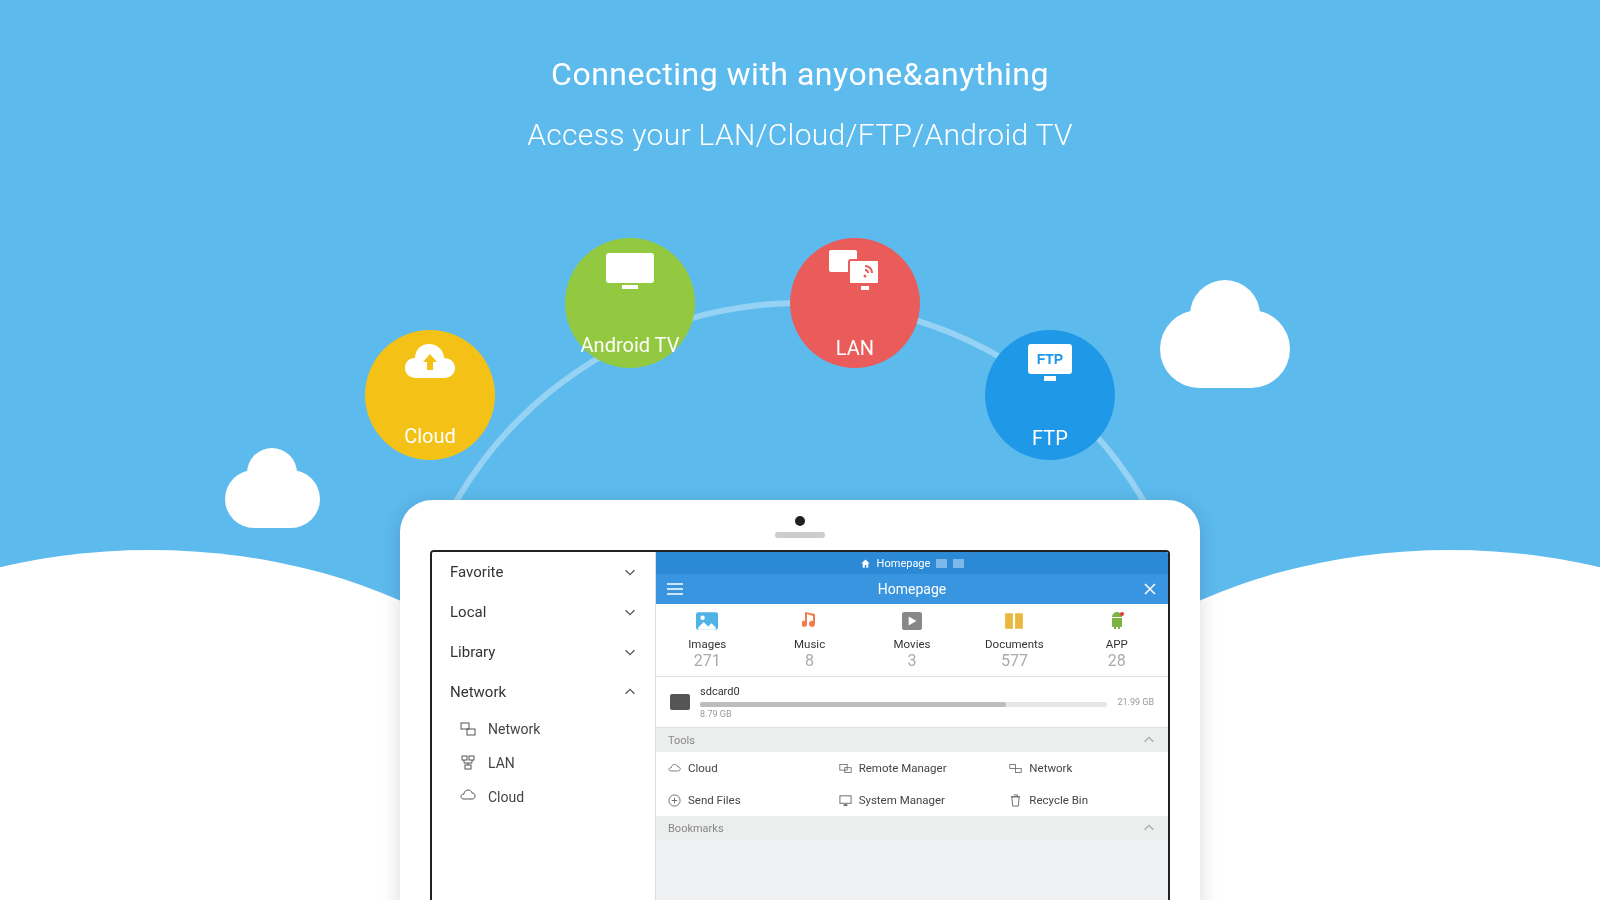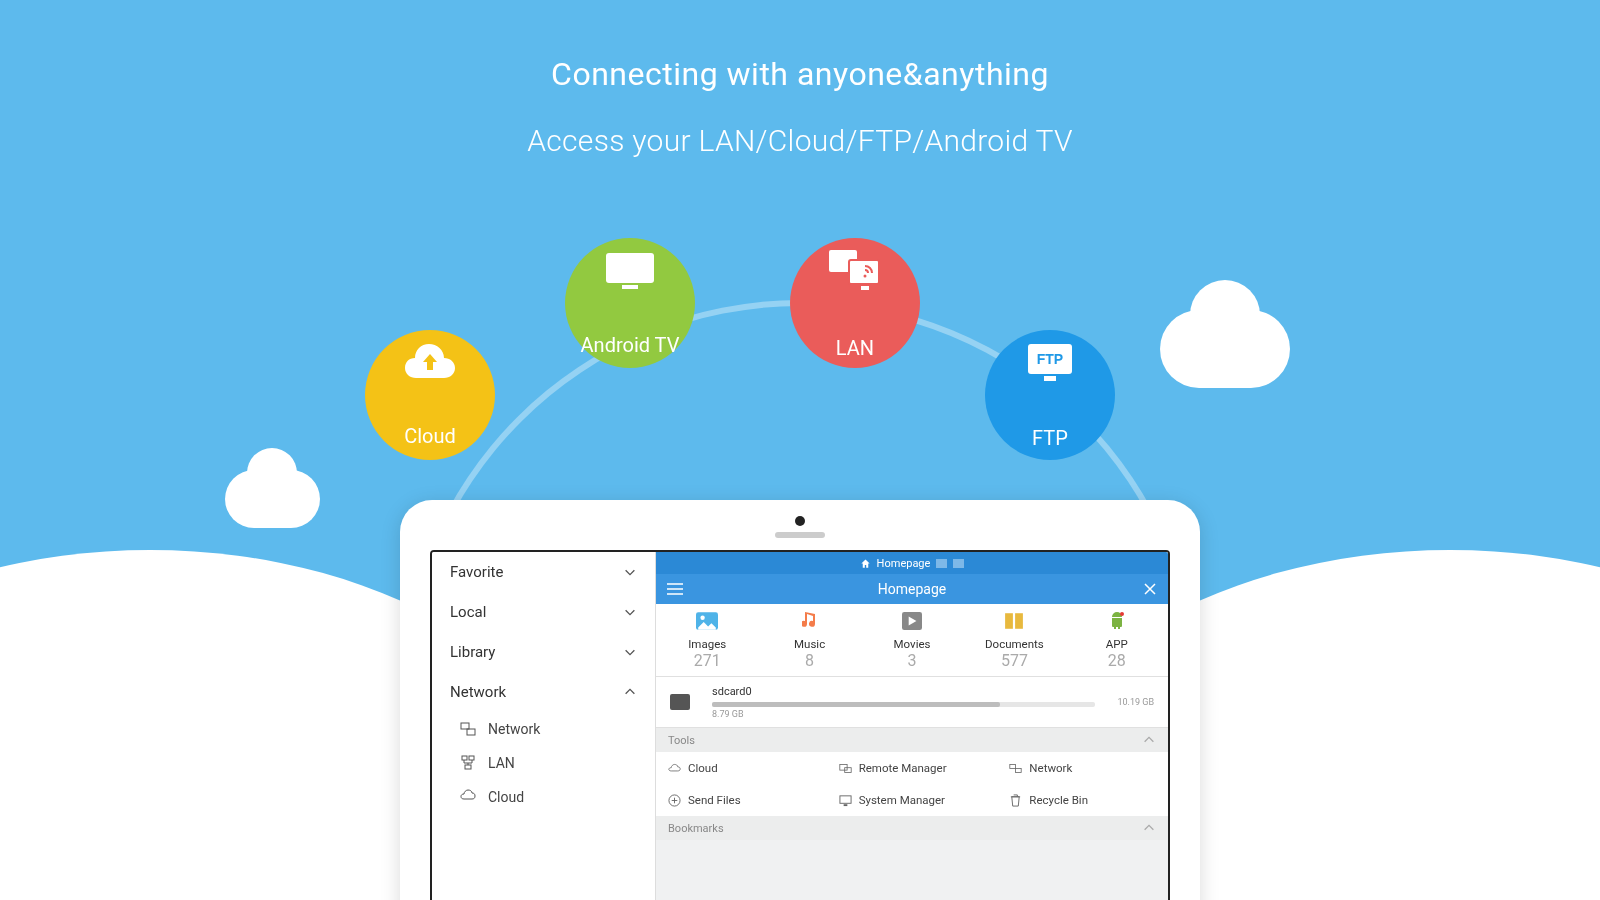--- a/index.html
+++ b/index.html
@@ -1,20 +1,20 @@
 <!DOCTYPE html>
 <html><head>
 <meta charset="utf-8">
 <style>
 * { margin: 0; padding: 0; box-sizing: border-box; }
 body { font-family: -apple-system, BlinkMacSystemFont, "Segoe UI", Roboto, Arial, sans-serif; width: 1600px; height: 900px; overflow: hidden; background: #5dbaed; position: relative; }
 
 .hero { position: absolute; top: 0; left: 0; width: 100%; text-align: center; color: #fff; }
 .hero-title { font-size: 32px; font-weight: 400; margin-top: 55px; letter-spacing: 0.5px; }
-.hero-subtitle { font-size: 30px; font-weight: 300; margin-top: 30px; letter-spacing: 0.3px; }
+.hero-subtitle { font-size: 30px; font-weight: 300; margin-top: 24px; letter-spacing: 0.3px; }
 
 .arc { position: absolute; top: 300px; left: 50%; transform: translateX(-50%); width: 800px; height: 400px; border: 6px solid rgba(255,255,255,0.35); border-bottom: none; border-radius: 400px 400px 0 0; }
 
 .bubble { position: absolute; border-radius: 50%; display: flex; flex-direction: column; align-items: center; justify-content: center; color: #fff; gap: 36px; }
 .bubble-cloud { width: 130px; height: 130px; background: #f4c216; left: 365px; top: 330px; }
 .bubble-tv { width: 130px; height: 130px; background: #92c940; left: 565px; top: 238px; }
 .bubble-lan { width: 130px; height: 130px; background: #ea5c5a; left: 790px; top: 238px; }
 .bubble-ftp { width: 130px; height: 130px; background: #1f99e7; left: 985px; top: 330px; }
 .bubble-label { font-size: 20px; margin-top: 6px; }
 
@@ -44,21 +44,21 @@
 .titlebar-title { flex:1; text-align:center; font-size:14px; }
 .ham { position:absolute; left:10px; }
 .close-x { position:absolute; right:10px; cursor:pointer; }
 
 .cats { display:flex; background:#fff; border-bottom:1px solid #e0e0e0; }
 .cat { flex:1; text-align:center; padding:8px 0 6px; cursor:pointer; }
 .cat-label { font-size:11.5px; color:#333; margin-top:3px; }
 .cat-count { font-size:16px; color:#aaa; }
 .cat svg { height:18px; }
 
-.storage { background:#fff; padding:8px 14px; display:flex; align-items:center; gap:22px; border-bottom:1px solid #e0e0e0; }
+.storage { background:#fff; padding:8px 14px; display:flex; align-items:center; gap:10px; border-bottom:1px solid #e0e0e0; }
 .sd-icon { width:20px; height:16px; background:#555; border-radius:2px; }
 .storage-info { flex:1; }
 .storage-name { font-size:11px; color:#333; }
 .storage-bar { height:5px; background:#e6e6e6; border-radius:2px; margin-top:4px; position:relative; }
 .storage-fill { height:100%; background:#bdbdbd; border-radius:2px; }
 .storage-used { font-size:9px; color:#999; margin-top:2px; }
 .storage-total { font-size:9px; color:#999; }
 
 .section-head { background:#eceded; padding:5px 12px; font-size:11px; color:#888; display:flex; justify-content:space-between; align-items:center; }
 .tool-grid { display:grid; grid-template-columns:1fr 1fr 1fr; background:#fff; }
@@ -239,21 +239,21 @@
 
       <div class="storage">
         <div class="sd-icon"></div>
         <div class="storage-info">
           <div class="storage-name">sdcard0</div>
           <div class="storage-bar">
               <div class="storage-fill" id="storage-fill" style="width: 75%;"></div>
             </div>
           <div class="storage-used">8.79 GB</div>
         </div>
-        <div class="storage-total">10.19 GB</div>
+        <div class="storage-total">21.99 GB</div>
       </div>
 
       <div class="section-head">
         <span>Tools</span>
         <svg class="chev" viewBox="0 0 16 16">
             <path d="M3 10l5-5 5 5" stroke="#aaa" stroke-width="1.5" fill="none"></path>
           </svg>
       </div>
       <div class="tool-grid">
         <div class="tool">

